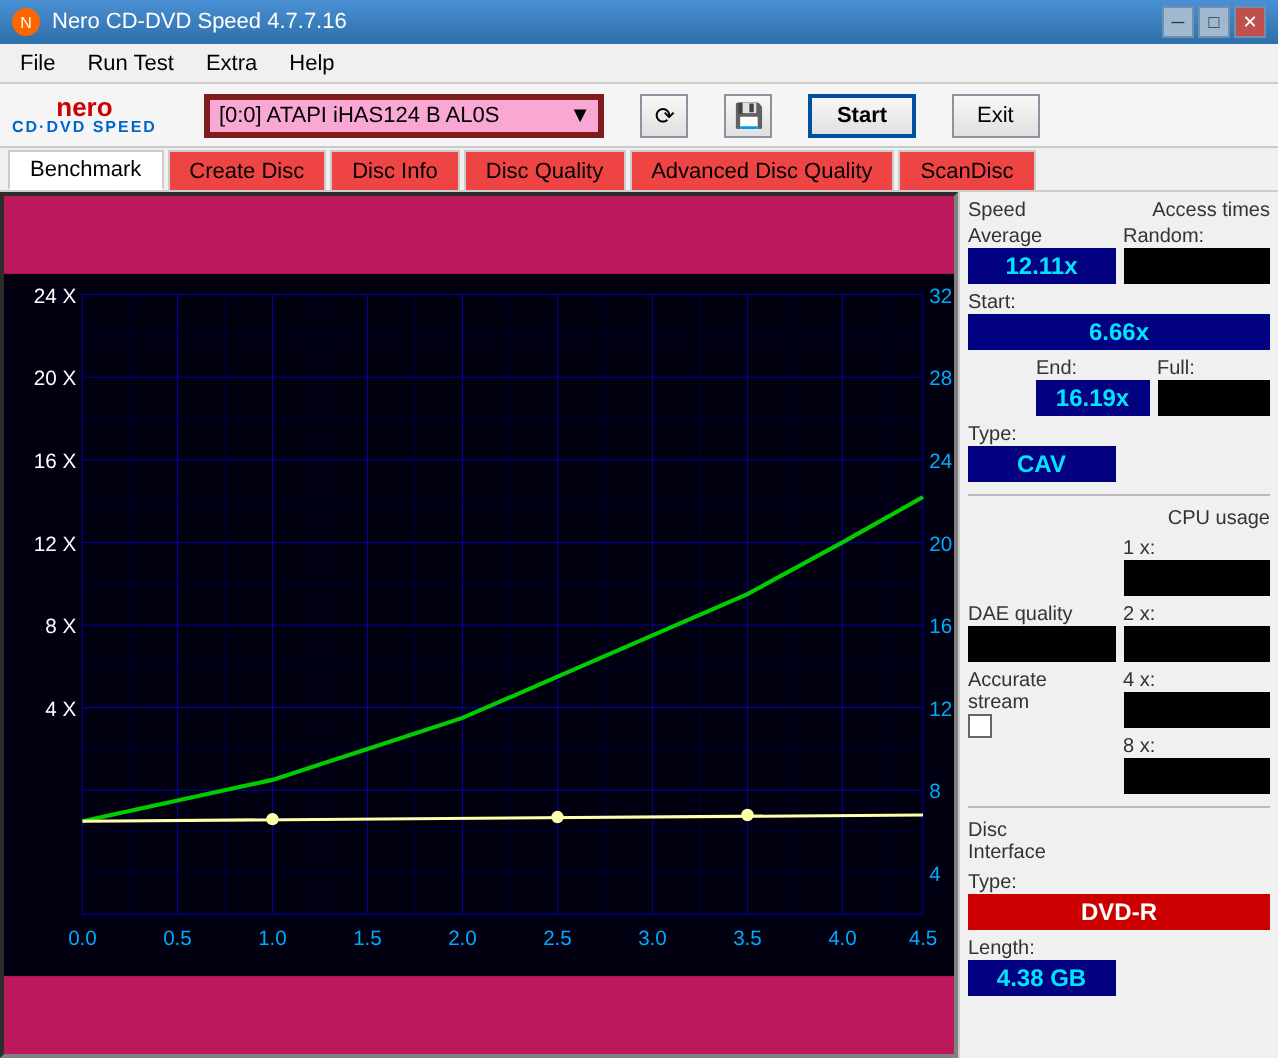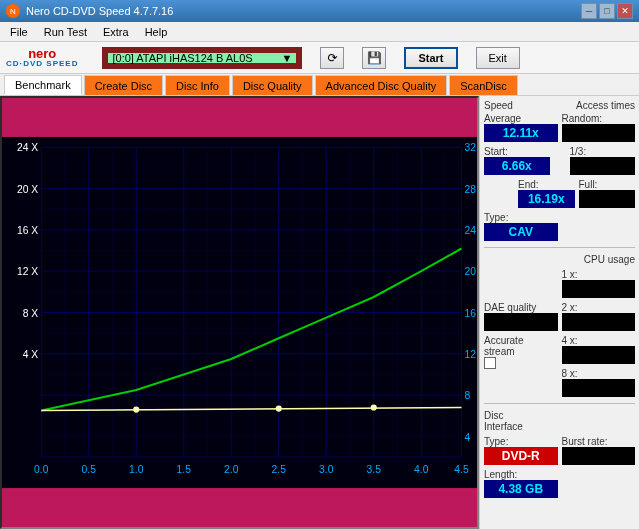--- a/index.html
+++ b/index.html
@@ -98,22 +98,22 @@
     }
     .nero-logo-bottom {
       font-size: 8px;
       color: #0066cc;
       letter-spacing: 1px;
       font-weight: bold;
       line-height: 1;
     }
     .drive-dropdown {
       height: 22px;
-      border: 6px solid #7f1d1d;
-      background: #86efac;
+      border: 3px solid #7f1d1d;
+      background: #f9a8d4;
       padding: 0 4px;
       font-size: 11px;
       min-width: 200px;
       display: flex;
       align-items: center;
       justify-content: space-between;
     }
     .toolbar-icon-btn {
       width: 24px;
       height: 22px;
@@ -150,21 +150,21 @@
       height: 22px;
       display: flex;
       align-items: flex-end;
       padding: 0 4px;
     }
     .tab {
       padding: 2px 10px;
       font-size: 11px;
       border: 1px solid #ccc;
       border-bottom: none;
-      background: #f97316;
+      background: #ef4444;
       cursor: pointer;
       margin-right: 2px;
       height: 20px;
       display: flex;
       align-items: center;
     }
     .tab.active {
       background: white;
       border-bottom: 1px solid white;
       z-index: 1;
@@ -417,24 +417,20 @@
         <div style="flex:1;">
           <div class="panel-label">Random:</div>
           <div class="panel-value black">&nbsp;</div>
         </div>
       </div>
       <div style="display:flex; gap:20px; margin-top:2px;">
         <div style="flex:1;">
           <div class="panel-label">Start:</div>
           <div class="panel-value cyan-bg">6.66x</div>
         </div>
-        <div style="flex:1;">
-          <div class="panel-label">1/3:</div>
-          <div class="panel-value black">&nbsp;</div>
-        </div>
       </div>
       <div style="display:flex; gap:4px; margin-top:2px;padding-left:34px;">
         <div style="flex:1;">
           <div class="panel-label">End:</div>
           <div class="panel-value cyan-bg">16.19x</div>
         </div>
         <div style="flex:1;">
           <div class="panel-label">Full:</div>
           <div class="panel-value black">&nbsp;</div>
         </div>
@@ -497,24 +493,20 @@
     <div class="panel-section">
       <div style="display:flex; flex-direction:column;">
         <span class="panel-label">Disc</span>
         <span class="panel-label">Interface</span>
       </div>
       <div style="display:flex; gap:4px; margin-top:2px;">
         <div style="flex:1;">
           <div class="panel-label">Type:</div>
           <div class="panel-value red-bg">DVD-R</div>
         </div>
-        <div style="flex:1;">
-          <div class="panel-label">Burst rate:</div>
-          <div class="panel-value black">&nbsp;</div>
-        </div>
       </div>
       <div style="display:flex; gap:4px; margin-top:2px;">
         <div style="flex:1;">
           <div class="panel-label">Length:</div>
           <div class="panel-value cyan-bg">4.38 GB</div>
         </div>
         <div style="flex:1;"></div>
       </div>
     </div>
   </div>

